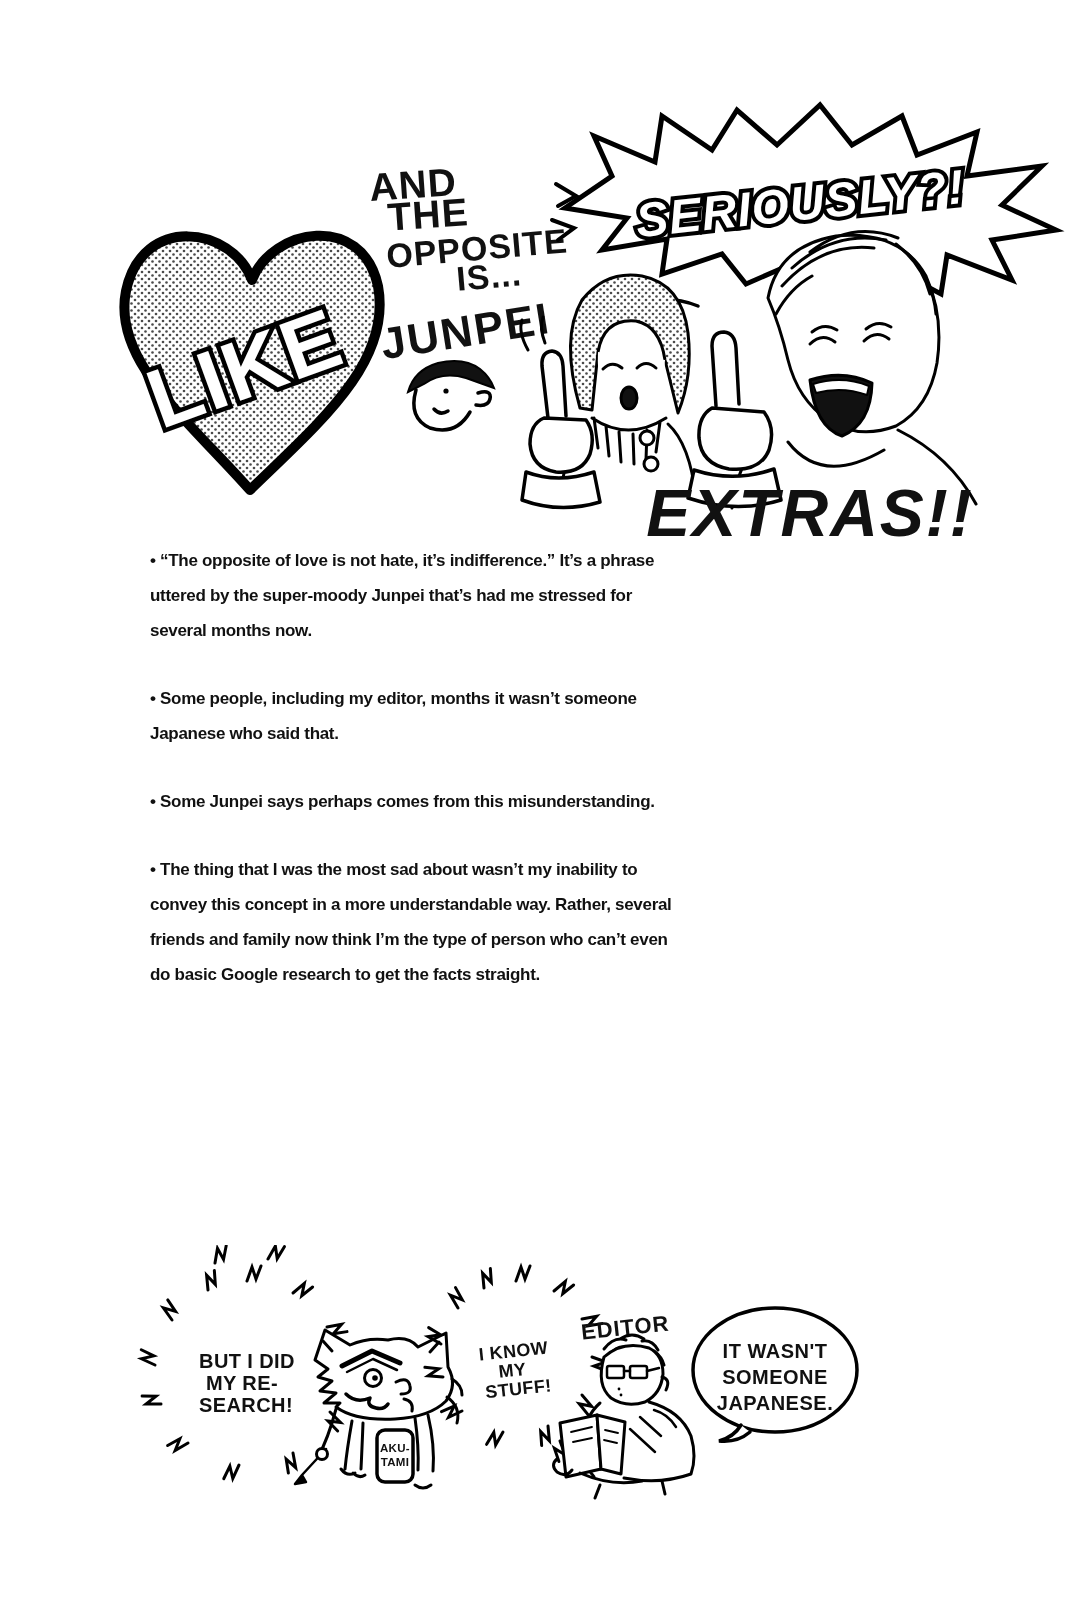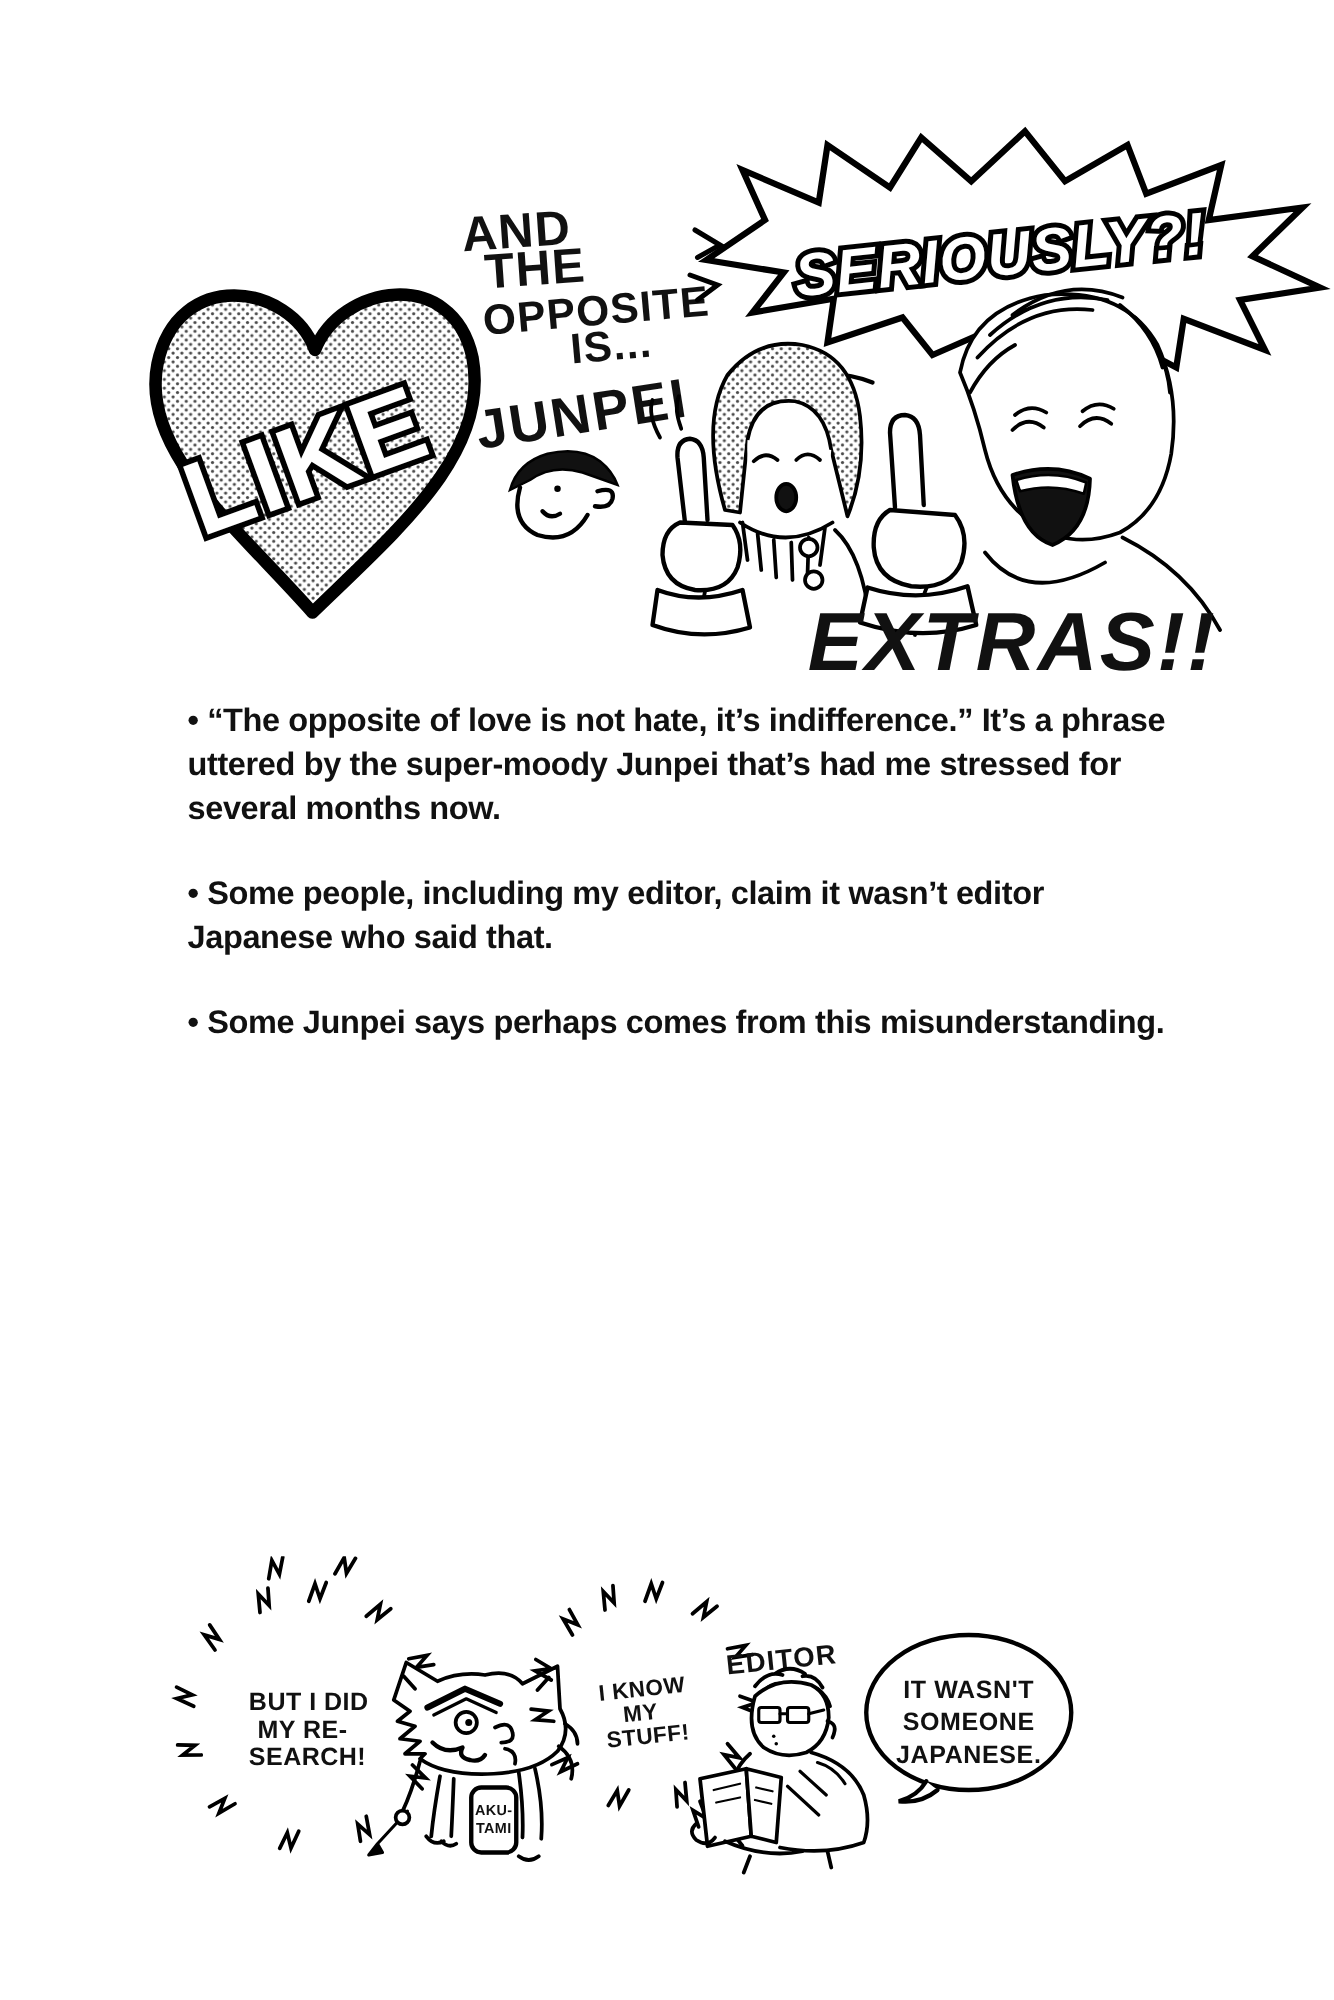--- a/index.html
+++ b/index.html
@@ -10,22 +10,22 @@
     font-family:"Liberation Sans", sans-serif; color:#111;
   }
   .art { position:absolute; left:0; }
   .top-art    { top:88px;  width:1067px; height:470px; }
   .bottom-art { top:1245px; width:1067px; height:330px; }
   .art svg { display:block; width:100%; height:100%; }
 
   
   .bullets { position:absolute; left:150px; top:543px; width:830px; }
   .bullets p {
-    font-size:26px; font-weight:bold; line-height:35px;
-    letter-spacing:-0.3px; white-space:pre-line; margin:16px 0 33px 0;
+    font-size:17px; font-weight:bold; line-height:35px;
+    letter-spacing:-0.3px; white-space:pre-line; margin:0 0 33px 0;
   }
 
   
   svg text { font-family:"Liberation Sans", sans-serif; font-weight:bold; fill:#111; }
   .heart-word   { font-size:84px; fill:#fff; stroke:#000; stroke-width:9px;
                   paint-order:stroke; letter-spacing:2px; text-anchor:middle; }
   .caption text { font-size:34px; text-anchor:middle; letter-spacing:1px; }
   .caption .cap-big   { font-size:39px; }
   .caption .junpei    { font-size:44px; letter-spacing:2px; }
   .burst-word  { font-size:48px; font-style:italic; fill:#fff; stroke:#000;
@@ -117,23 +117,27 @@
       </g>
 
       <text class="extras-word" x="810" y="448">EXTRAS!!</text>
     </svg>
   </div>
 
   <main class="bullets">
     <p>• “The opposite of love is not hate, it’s indifference.” It’s a phrase
 uttered by the super-moody Junpei that’s had me stressed for
 several months now.</p>
-    <p>• Some people, including my editor, claim it wasn’t editor
+    <p>• Some people, including my editor, months it wasn’t someone
 Japanese who said that.</p>
     <p>• Some Junpei says perhaps comes from this misunderstanding.</p>
+    <p>• The thing that I was the most sad about wasn’t my inability to
+convey this concept in a more understandable way. Rather, several
+friends and family now think I’m the type of person who can’t even
+do basic Google research to get the facts straight.</p>
   </main>
 
   <div class="art bottom-art">
     <svg viewBox="0 0 1067 330">
       <defs>
         <path id="zig" d="M 0 0 L 5 -14 L 9 -2 L 14 -15" fill="none" stroke="#000" stroke-width="3" stroke-linecap="round"></path>
       </defs>
 
       <g>
         <use href="#zig" transform="translate(247 36) rotate(0)"></use>

